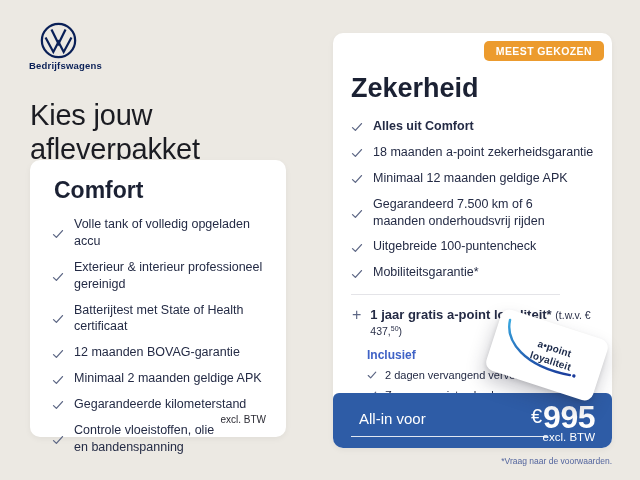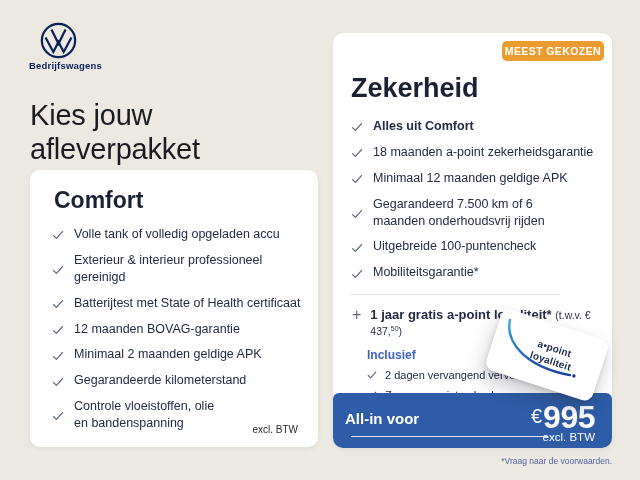--- a/index.html
+++ b/index.html
@@ -18,21 +18,21 @@
   .page-heading{
     position:absolute;left:30px;top:80px;width:270px;
     font-size:29px;line-height:1.17;font-weight:500;color:#1B1C22;
     letter-spacing:-.2px;
   }
   
   .card{
     position:absolute;background:#fff;border-radius:10px;
     box-shadow:0 2px 6px rgba(0,0,0,.05);
   }
-  .card-comfort{left:30px;top:170px;width:288px;height:277px;}
+  .card-comfort{left:30px;top:160px;width:256px;height:277px;}
   .card-zekerheid{left:333px;top:33px;width:279px;height:415px;}
   .card-title{
     font-weight:700;color:#1B2133;margin:0;
   }
   .card-comfort .card-title{font-size:23px;padding:17px 0 12px 24px;}
   .card-zekerheid .card-title{font-size:27px;padding:40px 0 14px 18px;}
   
   .check-list{padding:0 16px 0 22px;}
   .check-item{
     display:flex;align-items:center;gap:10px;
@@ -46,21 +46,21 @@
   .price-block{position:absolute;right:20px;bottom:12px;text-align:right;}
   .price-line{color:#1B1B1F;}
   .price-cur{font-size:19px;font-weight:400;vertical-align:4px;margin-right:1px;}
   .price-amt{font-size:31px;font-weight:700;letter-spacing:-.5px;}
   .price-note{font-size:10px;color:#2A2A33;margin-top:0px;}
   
   .badge{
     position:absolute;top:8px;right:8px;
     background:#EC9B2E;color:#fff;
     font-size:10.5px;font-weight:700;letter-spacing:.4px;
-    padding:4px 3px;border-radius:5px;text-align:center;
+    padding:4px 12px;border-radius:5px;text-align:center;
   }
   
   .divider{border:none;border-top:1px solid #E4E4E8;margin:13px 52px 0 18px;}
   .bonus-row{
     display:flex;align-items:flex-start;gap:9px;
     padding:12px 10px 0 19px;color:#242B45;
   }
   .plus-icon{font-size:16px;font-weight:400;color:#5D6785;line-height:1;margin-top:0px;}
   .bonus-text{font-size:13px;font-weight:700;line-height:1.2;}
   .bonus-value{font-size:10.5px;font-weight:400;color:#2A3049;}
@@ -83,21 +83,21 @@
   .loyalty-swoosh{position:absolute;left:0;top:0;}
   .loyalty-text{
     position:absolute;left:40px;top:18px;text-align:center;
     font-size:10px;font-weight:700;color:#1C2A4A;line-height:1.25;letter-spacing:.2px;
   }
   
   .allin-footer{
     position:absolute;left:0;right:0;bottom:0;height:55px;
     background:#2E5CA6;border-radius:6px 6px 10px 10px;z-index:1;color:#fff;
   }
-  .allin-label{position:absolute;left:12px;top:17px;font-size:15px;font-weight:700;}
+  .allin-label{position:absolute;left:26px;top:17px;font-size:15px;font-weight:400;}
   .allin-underline{position:absolute;left:18px;bottom:11px;width:196px;height:1px;background:rgba(255,255,255,.85);}
   .allin-price{position:absolute;right:17px;top:6px;text-align:right;}
   .allin-cur{font-size:20px;font-weight:400;vertical-align:5px;margin-right:1px;}
   .allin-amt{font-size:32px;font-weight:700;letter-spacing:-.5px;}
   .allin-note{position:absolute;right:17px;top:38px;font-size:11.5px;}
   
   .disclaimer{
     position:absolute;left:333px;top:456px;width:279px;
     text-align:right;font-size:8.5px;color:#53659E;
   }

